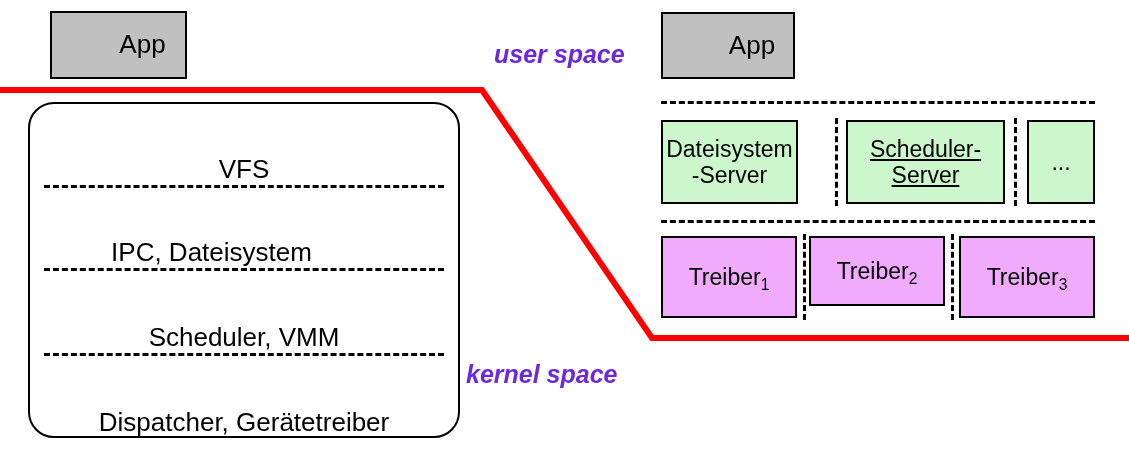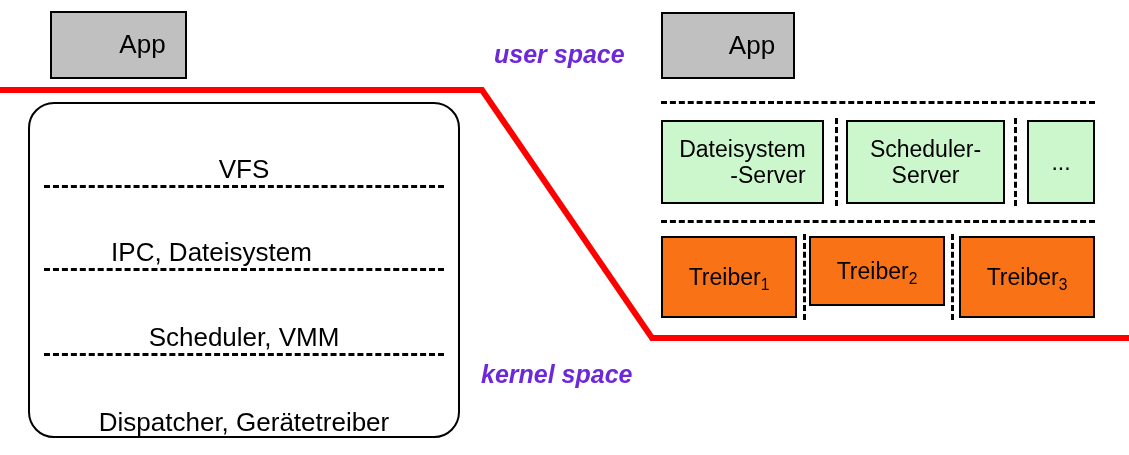--- a/index.html
+++ b/index.html
@@ -56,21 +56,21 @@
     position: absolute;
     border-left: 3px dashed #000000;
     width: 0;
   }
   .server-box {
     background: #ccf7cc;
     border: 2px solid #000000;
     font-size: 23px;
   }
   .driver-box {
-    background: #f97316;
+    background: #f0abfc;
     border: 2px solid #000000;
     font-size: 23px;
   }
   .space-label {
     position: absolute;
     color: #6d28d9;
     font-style: italic;
     font-weight: bold;
     font-size: 25px;
     white-space: nowrap;
@@ -119,30 +119,30 @@
   <div class="layer-label" style="left:28px; top:353px; width:432px; height:85px;">
     <span>Dispatcher, Gerätetreiber</span>
   </div>
 
   <div class="box app-box" style="left:661px; top:12px; width:134px; height:67px;">
     <span>App</span>
   </div>
 
   <div class="dashed-h" style="left:661px; top:101px; width:434px;"></div>
 
-  <div class="box server-box" style="left:661px; top:120px; width:163px; height:84px;text-align:right;">
+  <div class="box server-box" style="left:661px; top:120px; width:137px; height:84px;">
     <span>
       <span>Dateisystem</span><br>
       <span>-Server</span>
     </span>
   </div>
 
   <div class="dashed-v" style="left:835px; top:118px; height:88px;"></div>
 
-  <div class="box server-box" style="left:846px; top:120px; width:159px; height:84px;">
+  <div class="box server-box" style="left:846px; top:120px; width:159px; height:84px;text-decoration:underline;">
     <span>
       <span>Scheduler-</span><br>
       <span>Server</span>
     </span>
   </div>
 
   <div class="dashed-v" style="left:1014px; top:118px; height:88px;"></div>
 
   <div class="box server-box" style="left:1027px; top:120px; width:68px; height:84px;">
     <span>...</span>
@@ -165,15 +165,15 @@
   <div class="box driver-box" style="left:959px; top:236px; width:136px; height:82px;">
     <span><span>Treiber</span><sub>3</sub></span>
   </div>
 
 
   <svg id="divider-line" viewBox="0 0 1129 455" xmlns="http://www.w3.org/2000/svg">
     <polyline points="0,90 482,90 652,338 1129,338" fill="none" stroke="#ff0000" stroke-width="6" stroke-linejoin="miter" stroke-linecap="butt"></polyline>
   </svg>
 
   <div class="space-label" style="left:494px; top:40px;">user space</div>
-  <div class="space-label" style="left:481px; top:360px;">kernel space</div>
+  <div class="space-label" style="left:466px; top:360px;">kernel space</div>
 
 </div>
 
 </body></html>

